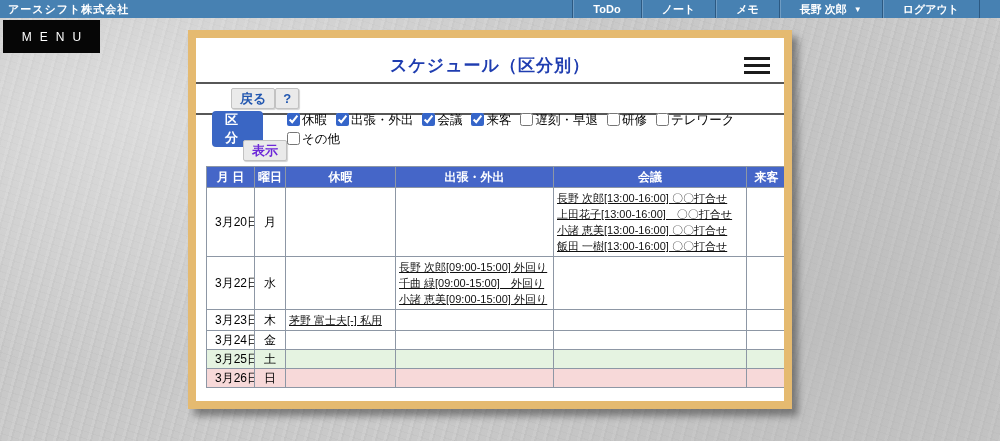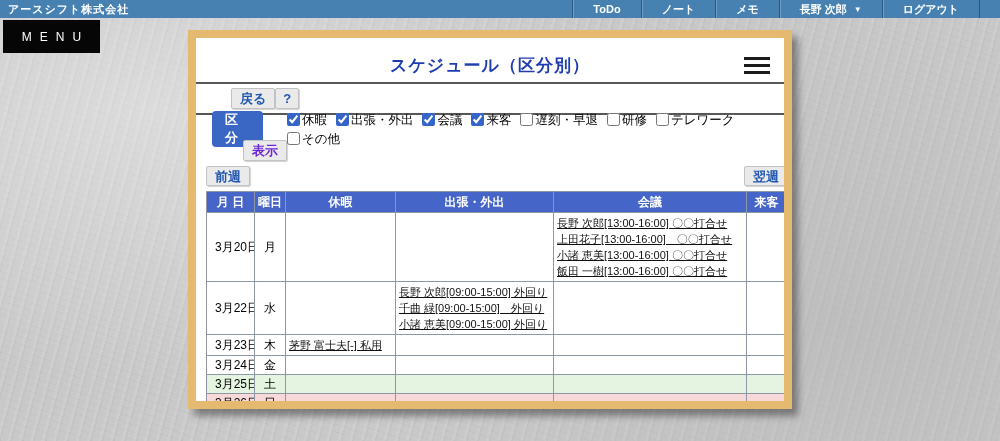--- a/index.html
+++ b/index.html
@@ -141,24 +141,20 @@
 
     <div class="filter-row">
       <span class="badge">区分</span>
       <span><label class="chk"><input type="checkbox" checked="" style=""><span>休暇</span></label><label class="chk"><input type="checkbox" checked="" style=""><span>出張・外出</span></label><label class="chk"><input type="checkbox" checked="" style=""><span>会議</span></label><label class="chk"><input type="checkbox" checked="" style=""><span>来客</span></label><label class="chk"><input type="checkbox" style=""><span>遅刻・早退</span></label><label class="chk"><input type="checkbox" style=""><span>研修</span></label><label class="chk"><input type="checkbox" style=""><span>テレワーク</span></label><label class="chk"><input type="checkbox" style=""><span>その他</span></label></span>
     </div>
 
     <div class="show-row">
       <button class="btn show-btn">表示</button>
     </div>
 
-    <div class="weeknav-row">
-      <button class="btn">前週</button>
-      <button class="btn">翌週</button>
-    </div>
 
     <table class="sched">
       <colgroup>
         <col style="width:48px">
           <col style="width:31px">
           <col style="width:110px">
         <col style="width:158px">
           <col style="width:193px">
           <col style="width:40px">
       </colgroup>

